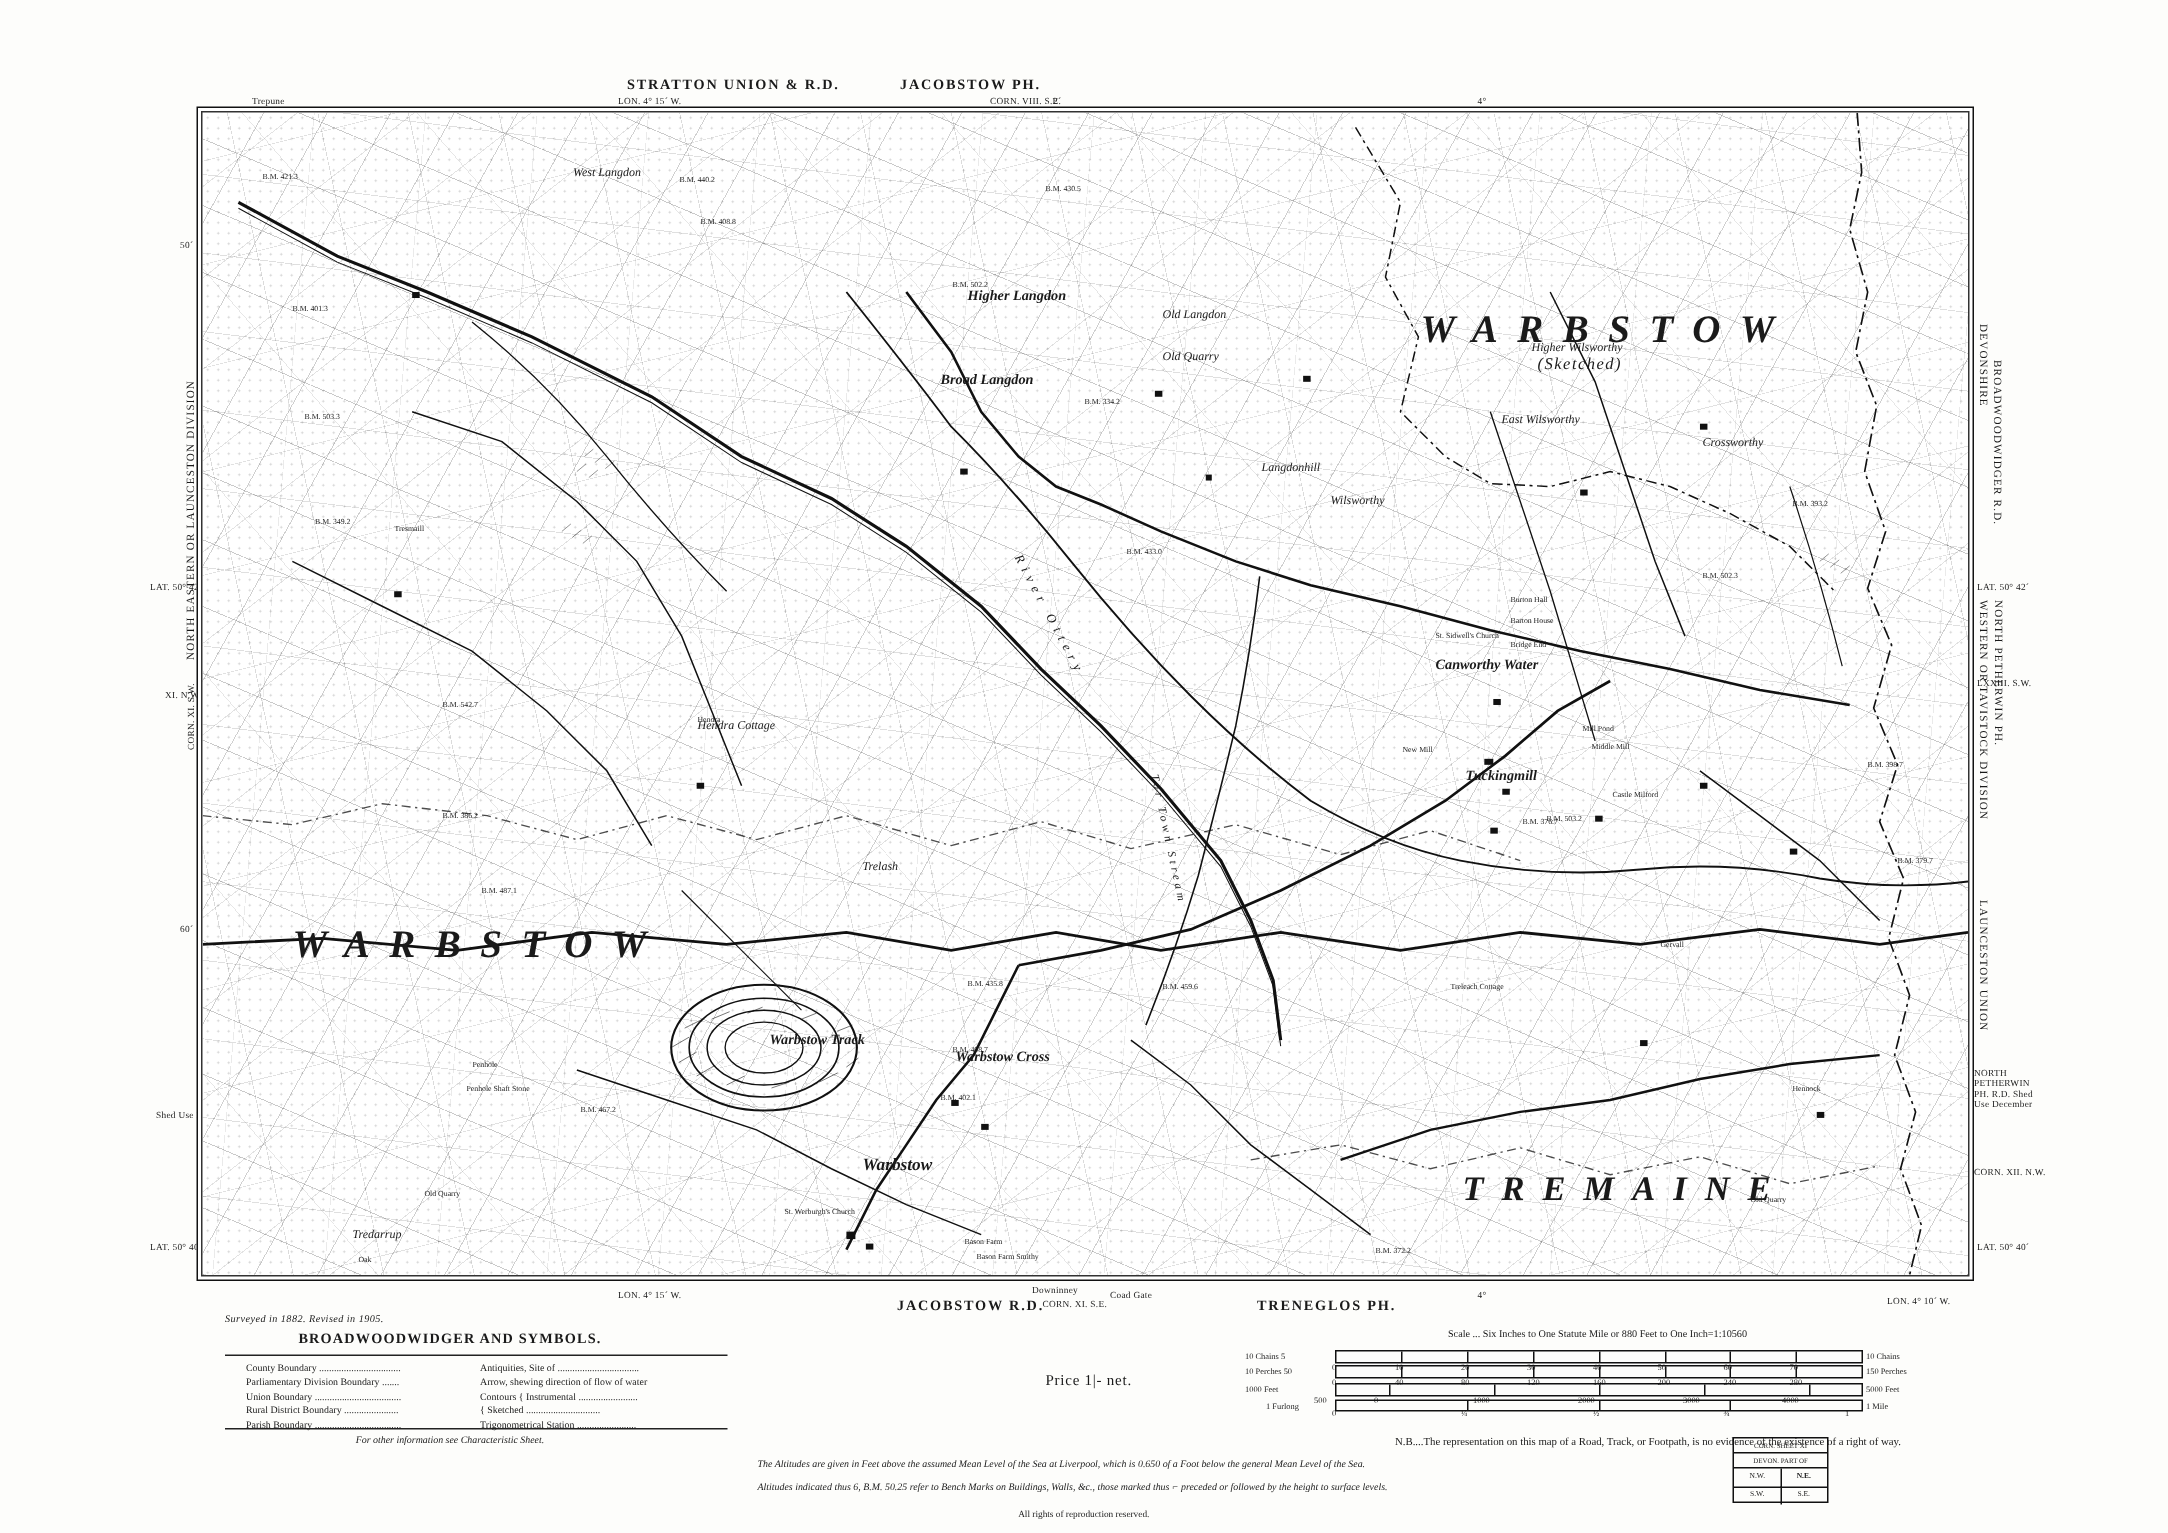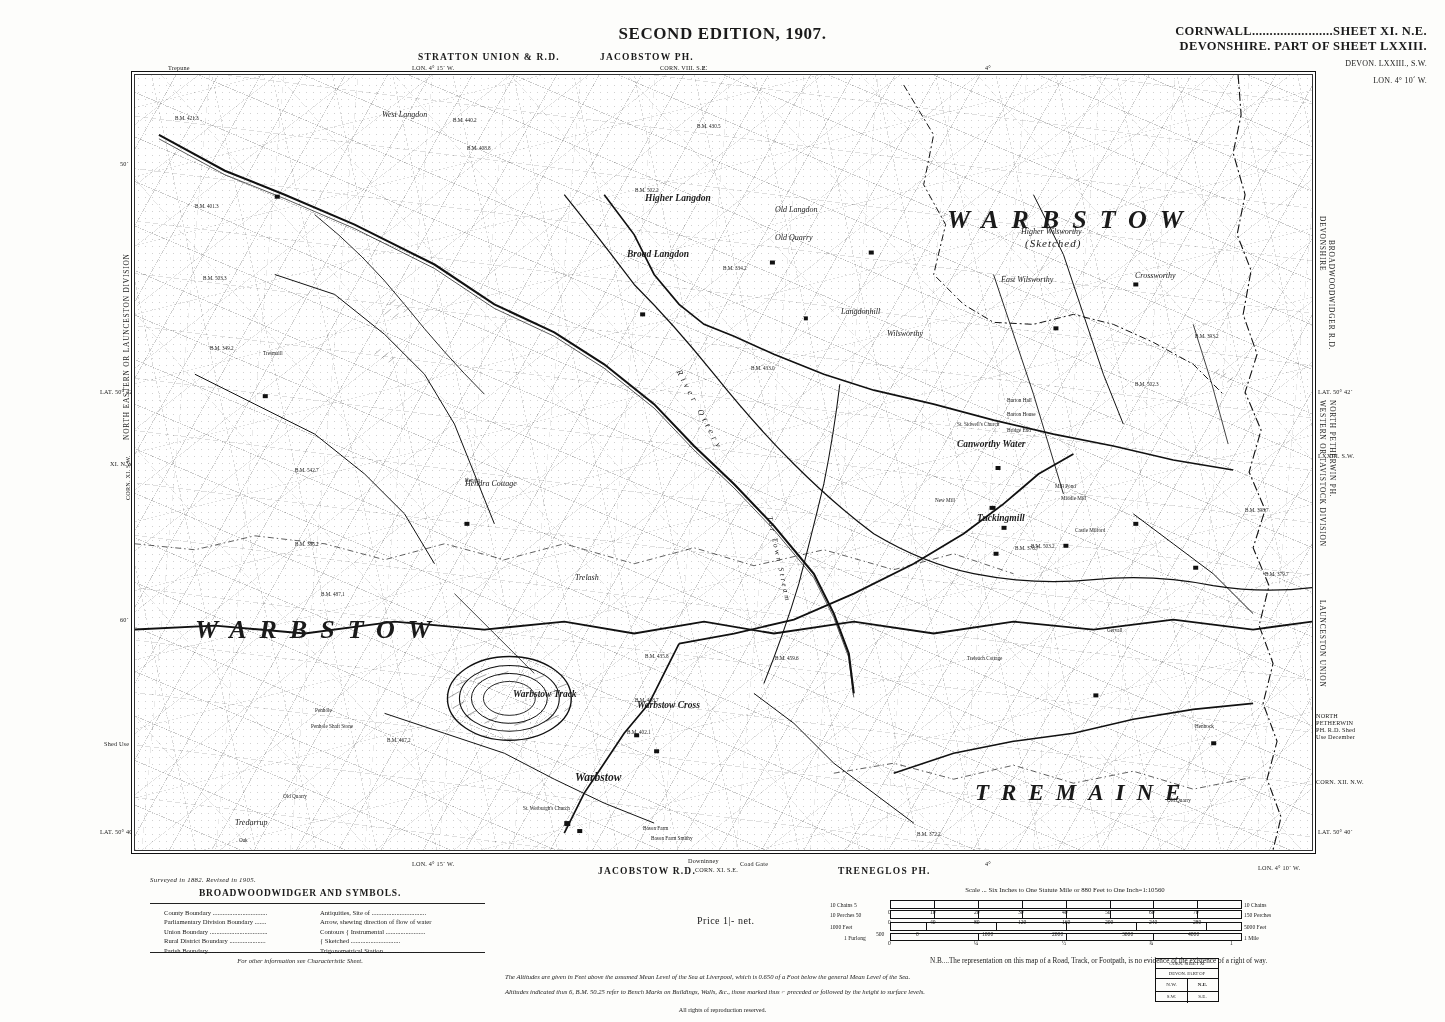--- a/index.html
+++ b/index.html
@@ -84,27 +84,20 @@
   .index-box .hdr{text-align:center;border-bottom:.7px solid #111;line-height:8px;padding-top:1px;font-size:4.6px;}
   .index-box .q{position:absolute;width:50%;height:12px;line-height:12px;text-align:center;font-size:5px;}
 
   svg.vec{position:absolute;inset:0;width:100%;height:100%;}
 </style>
 </head>
 <body>
 
 <div class="sheet">
 
-  <div class="edition-title">SECOND EDITION, 1907.</div>
-  <div class="sheet-ref">
-    <span>CORNWALL.......................SHEET XI. N.E.</span><br>
-    <span>DEVONSHIRE.  PART OF SHEET LXXIII.</span>
-    <span class="small">DEVON. LXXIII., S.W.</span>
-    <span class="small">LON. 4° 10´ W.</span>
-  </div>
 
   <div class="mlabel tiny" style="left:168px;top:64px;">Trepune</div>
   <div class="mlabel b" style="left:418px;top:52px;">STRATTON UNION &amp; R.D.</div>
   <div class="mlabel tiny" style="left:412px;top:64px;">LON. 4° 15´ W.</div>
   <div class="mlabel b" style="left:600px;top:52px;">JACOBSTOW PH.</div>
   <div class="mlabel tiny" style="left:660px;top:64px;">CORN. VIII. S.E.</div>
   <div class="mlabel b" style="left:786px;top:52px;margin-top:22px;">WEEK ST. MARY PH.</div>
   <div class="mlabel tiny" style="left:702px;top:64px;">2´</div>
   <div class="mlabel tiny" style="left:985px;top:64px;">4°</div>
 
@@ -235,21 +228,21 @@
         <div class="pn river" style="left:520px;top:330px;transform:rotate(62deg);">River Ottery</div>
         <div class="pn river" style="left:600px;top:480px;transform:rotate(78deg);font-size:7.5px;letter-spacing:2.5px;">Tor Town  Stream</div>
 
         <div class="pn place" style="left:247px;top:35px;">West Langdon</div>
         <div class="pn place-b" style="left:510px;top:118px;">Higher Langdon</div>
         <div class="pn place-b" style="left:492px;top:174px;">Broad Langdon</div>
         <div class="pn place" style="left:640px;top:130px;">Old Langdon</div>
         <div class="pn place" style="left:640px;top:158px;">Old Quarry</div>
         <div class="pn place" style="left:886px;top:152px;">Higher Wilsworthy</div>
         <div class="pn place" style="left:866px;top:200px;">East Wilsworthy</div>
-        <div class="pn place" style="left:1000px;top:196px;">Crossworthy</div>
+        <div class="pn place" style="left:1000px;top:215px;">Crossworthy</div>
         <div class="pn place" style="left:706px;top:232px;">Langdonhill</div>
         <div class="pn place" style="left:752px;top:254px;">Wilsworthy</div>
         <div class="pn place" style="left:330px;top:404px;">Hendra Cottage</div>
         <div class="pn place" style="left:440px;top:498px;">Trelash</div>
         <div class="pn place-b" style="left:378px;top:615px;width:60px;text-align:center;line-height:9px;">Warbstow Track</div>
         <div class="pn place-b" style="left:502px;top:625px;line-height:10px;">Warbstow Cross</div>
         <div class="pn place-b" style="left:440px;top:696px;font-size:11.5px;">Warbstow</div>
         <div class="pn bm" style="left:388px;top:730px;">St. Werburgh's Church</div>
         <div class="pn bm" style="left:508px;top:750px;">Bason Farm</div>
         <div class="pn place-b" style="left:822px;top:364px;line-height:10px;">Canworthy Water</div>

